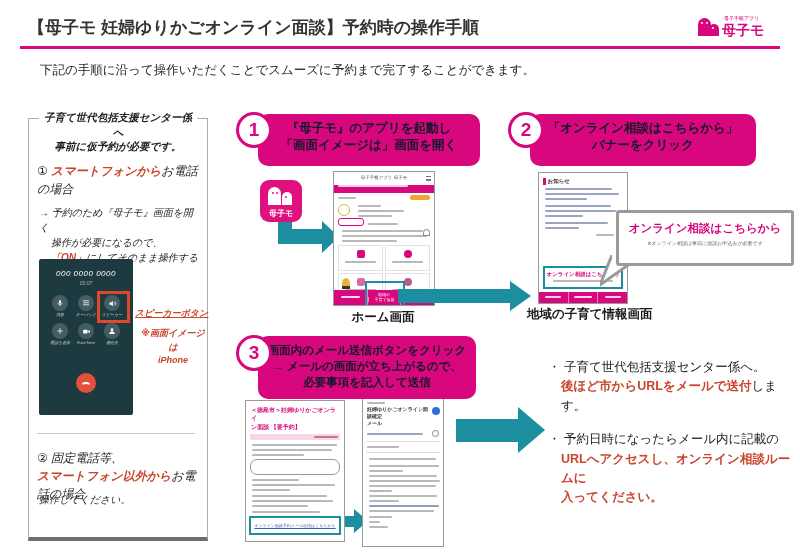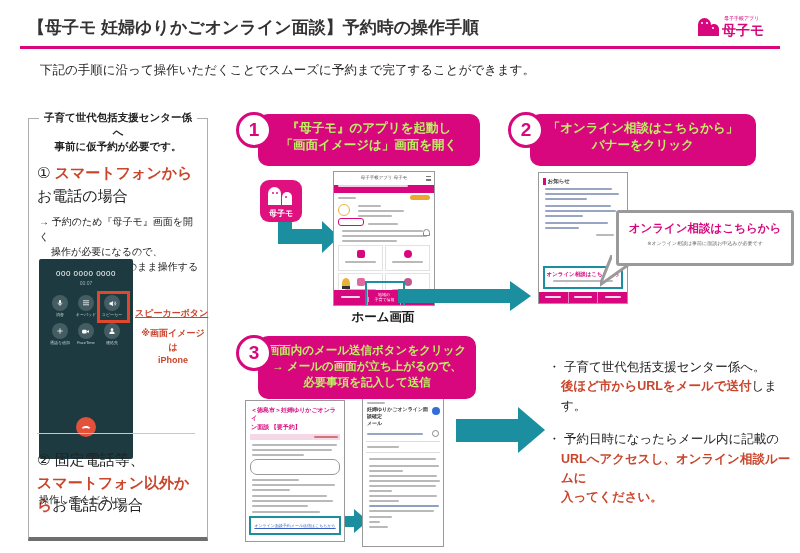--- a/index.html
+++ b/index.html
@@ -12,40 +12,40 @@
   .logo{right:20px;top:10px;width:86px;height:34px;}
   .logo-hump{position:absolute;background:#d8077d;border-radius:10px 10px 0 0;}
   .logo-text{position:absolute;left:28px;top:12px;color:#d8077d;font-weight:bold;font-size:14px;}
   .logo-tag{position:absolute;left:30px;top:5px;color:#d8077d;font-size:5px;}
   .eye{position:absolute;width:2px;height:2px;border-radius:50%;background:#fff;}
   
   .intro{left:40px;top:60px;font-size:12.5px;line-height:1.65;color:#222;}
   .b{font-weight:bold;}
   .red{color:#c9452c;font-weight:bold;}
   
-  .panel{left:28px;top:118px;width:178px;height:418px;border:1.5px solid #adadad;border-bottom:4px solid #6e6e6e;background:#fff;}
+  .panel{left:28px;top:118px;width:178px;height:418px;border:1.5px solid #adadad;border-bottom:4px solid #6e6e6e;background:#fff;font-style:italic;}
   .panel-title{margin:-9px auto 0;width:158px;background:#fff;text-align:center;font-weight:bold;font-size:10.5px;line-height:1.4;}
-  .case-line{margin:8px 6px 0 8px;font-size:15px;line-height:1.5;}
+  .case-line{margin:8px 6px 0 8px;font-size:12px;line-height:1.5;}
   .case-note{margin:7px 4px 0 10px;font-size:10px;line-height:1.5;}
-  .phone{position:absolute;left:10px;top:140px;width:94px;height:200px;background:#1c3a40;border-radius:2px;}
+  .phone{position:absolute;left:10px;top:140px;width:94px;height:156px;background:#1c3a40;border-radius:2px;}
   .ph-num{padding-top:10px;text-align:center;color:#fff;font-size:8px;letter-spacing:.5px;}
   .ph-timer{text-align:center;color:#9db3b5;font-size:5px;margin-top:2px;}
   .ph-grid{position:absolute;left:8px;top:36px;width:78px;display:grid;grid-template-columns:repeat(3,1fr);row-gap:6px;justify-items:center;}
   .ph-cell{text-align:center;}
   .ph-btn{width:16px;height:16px;border-radius:50%;background:rgba(255,255,255,.18);display:flex;align-items:center;justify-content:center;margin:0 auto;}
   .ph-lbl{font-size:4px;color:#c9d6d7;margin-top:1px;white-space:nowrap;}
   .ph-endwrap{position:absolute;left:50%;transform:translateX(-50%);bottom:22px;width:20px;height:20px;border-radius:50%;background:#e4513b;display:flex;align-items:center;justify-content:center;}
   .spk-box{position:absolute;left:58px;top:32px;width:27px;height:26px;border:3px solid #e0472c;}
   .spk-label{position:absolute;left:106px;top:188px;font-size:9px;font-weight:bold;color:#c9452c;text-decoration:underline;white-space:nowrap;}
   .img-note{position:absolute;left:110px;top:208px;font-size:9px;font-weight:bold;color:#c9452c;line-height:1.5;text-align:center;}
   .panel-div{position:absolute;left:8px;top:314px;width:158px;border-top:1px solid #c8c8c8;}
   
   .step-circle{width:30px;height:30px;border:3px solid #d8077d;border-radius:50%;background:#fff;color:#d8077d;
                font-weight:bold;font-size:19px;text-align:center;line-height:30px;z-index:6;}
-  .step-box{background:#d8077d;border-radius:10px;color:#bef264;font-weight:bold;text-align:center;z-index:5;}
+  .step-box{background:#d8077d;border-radius:10px;color:#0f172a;font-weight:bold;text-align:center;z-index:5;}
   
   .appicon{left:260px;top:180px;width:42px;height:42px;background:#e0107f;border-radius:9px;z-index:2;}
   .app-hump{position:absolute;background:#fff;border-radius:8px 8px 0 0;}
   .app-name{position:absolute;left:0;right:0;bottom:3px;text-align:center;color:#fff;font-size:8px;font-weight:bold;}
   .peye{position:absolute;width:2px;height:2px;border-radius:50%;background:#e0107f;}
   
   .teal{background:#1b8f9f;}
   .tri-r{width:0;height:0;border-style:solid;border-color:transparent;border-left-color:#1b8f9f;}
   
   .shot{background:#fff;border:1px solid #999;z-index:3;overflow:hidden;}
@@ -314,20 +314,21 @@
           <div class="sk" style="background:rgba(255,255,255,.85);width:55%;margin:4px auto 0;"></div>
         </div>
       <div>
           <div class="sk" style="background:rgba(255,255,255,.85);width:65%;margin:4px auto 0;"></div>
         </div>
       <div>
           <div class="sk" style="background:rgba(255,255,255,.85);width:55%;margin:4px auto 0;"></div>
         </div>
     </div>
   </div>
+  <div class="abs caption" style="left:527px;top:306px;">地域の子育て情報画面</div>
 
   <svg class="abs" style="left:600px;top:255px;z-index:5;" width="44" height="32">
     <polygon points="42,0 12,0 0,30" fill="#ffffff" stroke="#9a9a9a" stroke-width="3"></polygon>
     <rect x="12" y="0" width="30" height="3" fill="#ffffff"></rect>
   </svg>
   <div class="abs callout">
     <div class="callout-title">オンライン相談はこちらから</div>
     <div class="callout-note">※オンライン相談は事前に面談お申込みが必要です</div>
   </div>
 

